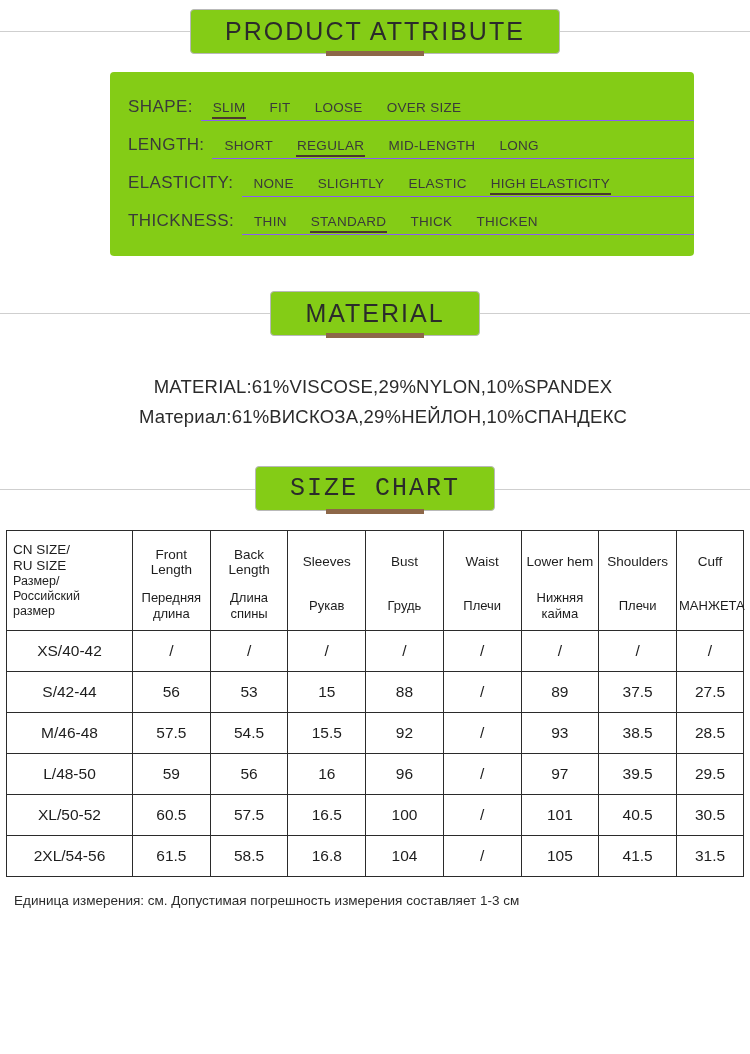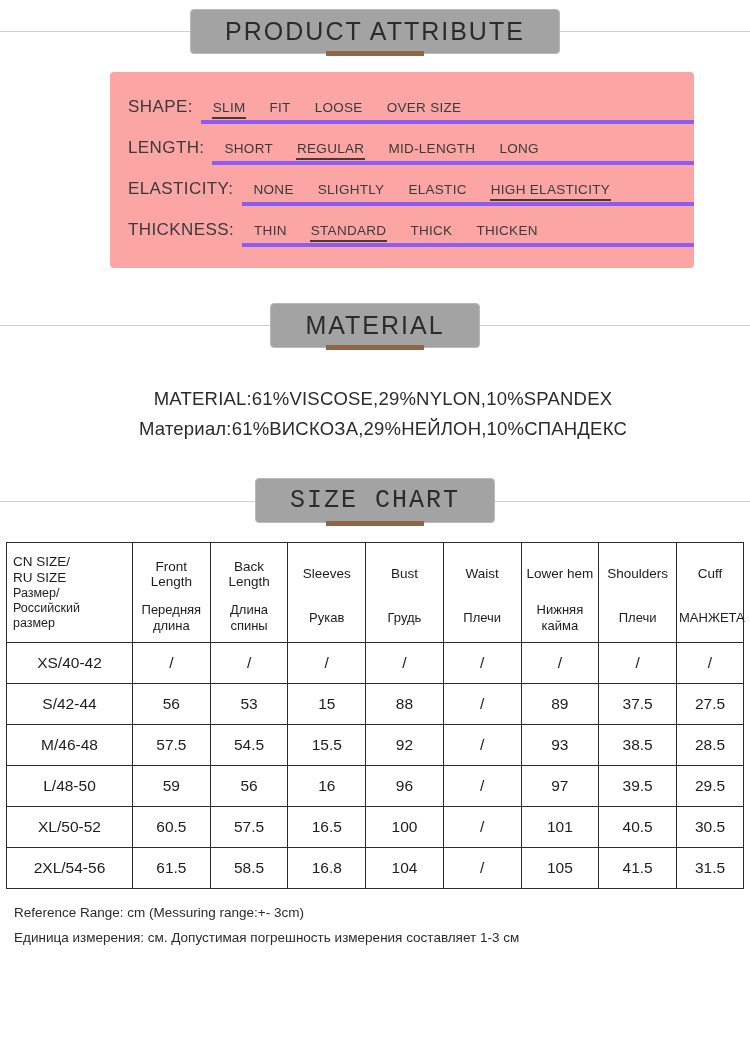--- a/index.html
+++ b/index.html
@@ -27,21 +27,21 @@
     position: absolute;
     top: 50%;
     height: 1px;
     background: #cfcfcf;
     width: 100%;
     left: 0;
   }
   .section-header .title-box {
     position: relative;
     z-index: 2;
-    background: #a3a3a3;
+    background: #84cc16;
     border: 1px solid #b9b9b9;
     border-radius: 4px;
     padding: 7px 34px;
     font-size: 25px;
     letter-spacing: 2px;
     color: #2b2b2b;
     font-weight: 400;
   }
   .section-header .underbar {
     position: absolute;
@@ -50,42 +50,42 @@
     left: 50%;
     transform: translateX(-50%);
     width: 98px;
     height: 5px;
     background: #8d6748;
   }
 
   
   .attr-card {
     margin: 10px 56px 0 110px;
-    background: #fca5a5;
+    background: #84cc16;
     border-radius: 4px;
     padding: 18px 0 14px 0;
   }
   .attr-row {
     display: flex;
     align-items: baseline;
     padding: 7px 0 7px 18px;
   }
   .attr-label {
     font-size: 17px;
     color: #3a3a3a;
     letter-spacing: 0.4px;
     white-space: nowrap;
   }
   .attr-opts {
     display: flex;
     align-items: baseline;
     flex: 1;
     position: relative;
     margin-left: 8px;
-    border-bottom: 4px solid #8b5cf6;
+    border-bottom: 1px solid #8b5cf6;
     padding-bottom: 5px;
   }
   .attr-opt {
     font-size: 13.5px;
     color: #3a3a3a;
     padding: 0 12px;
     letter-spacing: 0.3px;
     white-space: nowrap;
     position: relative;
   }
@@ -340,15 +340,14 @@
       <td>/</td>
       <td>105</td>
       <td>41.5</td>
       <td class="col-cuff">31.5</td>
     </tr>
   </tbody>
     </table>
 </div>
 
 <div class="footnotes">
-  <div class="footnote">Reference Range: cm (Messuring range:+- 3cm)</div>
   <div class="footnote">Единица измерения: см. Допустимая погрешность измерения составляет 1-3 см</div>
 </div>
 
 </body></html>

